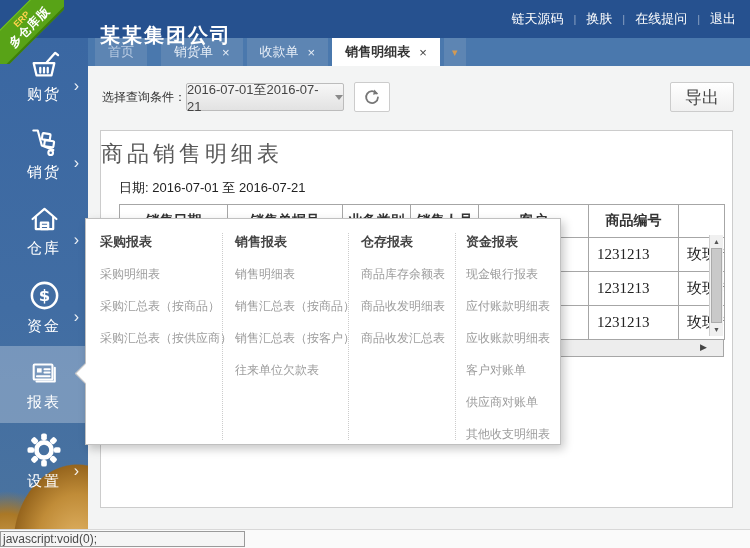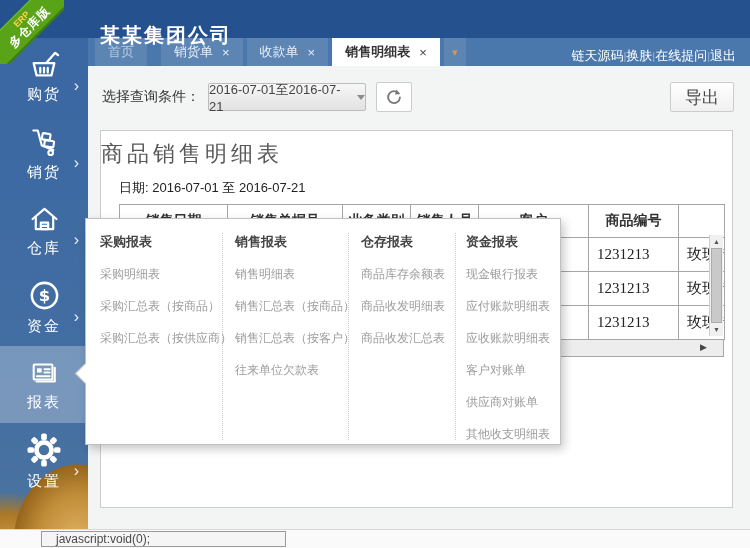--- a/index.html
+++ b/index.html
@@ -4,21 +4,21 @@
 <style>
   html,body{margin:0;padding:0;}
   body{font-family:"Liberation Sans","DejaVu Sans",sans-serif;background:#dfe2e6;}
   .stage{position:relative;width:750px;height:548px;overflow:hidden;background:#f3f4f4;}
 
   
   .topbar{position:absolute;left:0;top:0;width:750px;height:38px;background:#26518f;z-index:30;}
   .app-title{position:absolute;left:100px;top:16px;line-height:38px;font-size:20px;font-weight:bold;
              color:#fff;letter-spacing:2px;}
   .top-links{position:absolute;right:14px;top:0;height:38px;display:flex;align-items:center;
-             font-size:13px;color:#fff;margin-top:37px;}
+             gap:10px;font-size:13px;color:#fff;}
   .top-links .sep{color:rgba(255,255,255,.45);font-size:11px;}
   .top-link{cursor:pointer;}
 
   
   .ribbon-clip{position:absolute;left:0;top:0;width:64px;height:64px;overflow:hidden;z-index:40;}
   .ribbon-band{position:absolute;left:-38px;top:9px;width:130px;transform:rotate(-45deg);
                background:#58a317;border-top:1px solid #6fbf23;border-bottom:2px solid #3d7d0c;
                text-align:center;padding:2px 0 3px;}
   .ribbon-tag{font-size:9px;font-weight:bold;color:#ffd34d;line-height:10px;}
   .ribbon-label{font-size:12px;font-weight:bold;color:#fff;line-height:13px;letter-spacing:1px;}
@@ -48,21 +48,21 @@
              justify-content:center;gap:5px;cursor:pointer;z-index:1;}
   .side-item.active{background:rgba(255,255,255,.28);}
   .side-label{color:#fff;font-size:15px;letter-spacing:2px;}
   .side-chevron{position:absolute;right:9px;bottom:22px;color:rgba(255,255,255,.9);font-size:16px;
                 line-height:14px;}
   .side-icon{display:block;}
 
   
   .content{position:absolute;left:88px;top:66px;right:0;bottom:18px;background:#f3f4f4;}
   .query-row{position:absolute;left:14px;right:16px;top:16px;height:30px;display:flex;align-items:center;}
-  .query-label{font-size:14px;color:#333;margin-right:8px;}
+  .query-label{font-size:12px;color:#333;}
   .date-select{width:158px;height:28px;box-sizing:border-box;display:flex;align-items:center;
                justify-content:center;gap:9px;background:linear-gradient(#f7f7f7,#e2e2e2);
                border:1px solid #bcbcbc;border-radius:2px;font-size:13px;color:#444;cursor:pointer;}
   .select-caret{width:0;height:0;border-left:4px solid transparent;border-right:4px solid transparent;
                 border-top:5px solid #8a8a8a;}
   .refresh-btn{width:36px;height:30px;box-sizing:border-box;margin-left:10px;background:#fff;
                border:1px solid #ccc;border-radius:2px;display:flex;align-items:center;
                justify-content:center;cursor:pointer;}
   .flex-spacer{flex:1;}
   .export-btn{height:30px;box-sizing:border-box;padding:0 14px;background:linear-gradient(#fff,#f0f0f0);
@@ -104,21 +104,21 @@
   .menu-col.c4{flex:1;padding-left:10px;}
   .menu-header{font-size:13px;font-weight:bold;color:#444;line-height:18px;margin-bottom:14px;}
   .menu-item{font-size:12px;color:#9c9c9c;line-height:18px;margin-bottom:14px;cursor:pointer;
              white-space:nowrap;}
 
   
   .statusbar{position:absolute;left:0;right:0;bottom:0;height:18px;background:#fafafa;
              border-top:1px solid #d8d8d8;z-index:60;}
   .status-tip{position:absolute;left:0;bottom:1px;width:245px;height:16px;box-sizing:border-box;
               background:#f5f5f5;border:1px solid #9a9a9a;font-size:12px;color:#4a4a4a;
-              line-height:14px;padding-left:14px;margin-left:41px;}
+              line-height:14px;padding-left:2px;}
 </style>
 </head>
 <body>
 
 <div class="stage">
 
   <div class="topbar">
     <div class="app-title">某某集团公司</div>
     <div class="top-links">
       <span class="top-link">链天源码</span>

